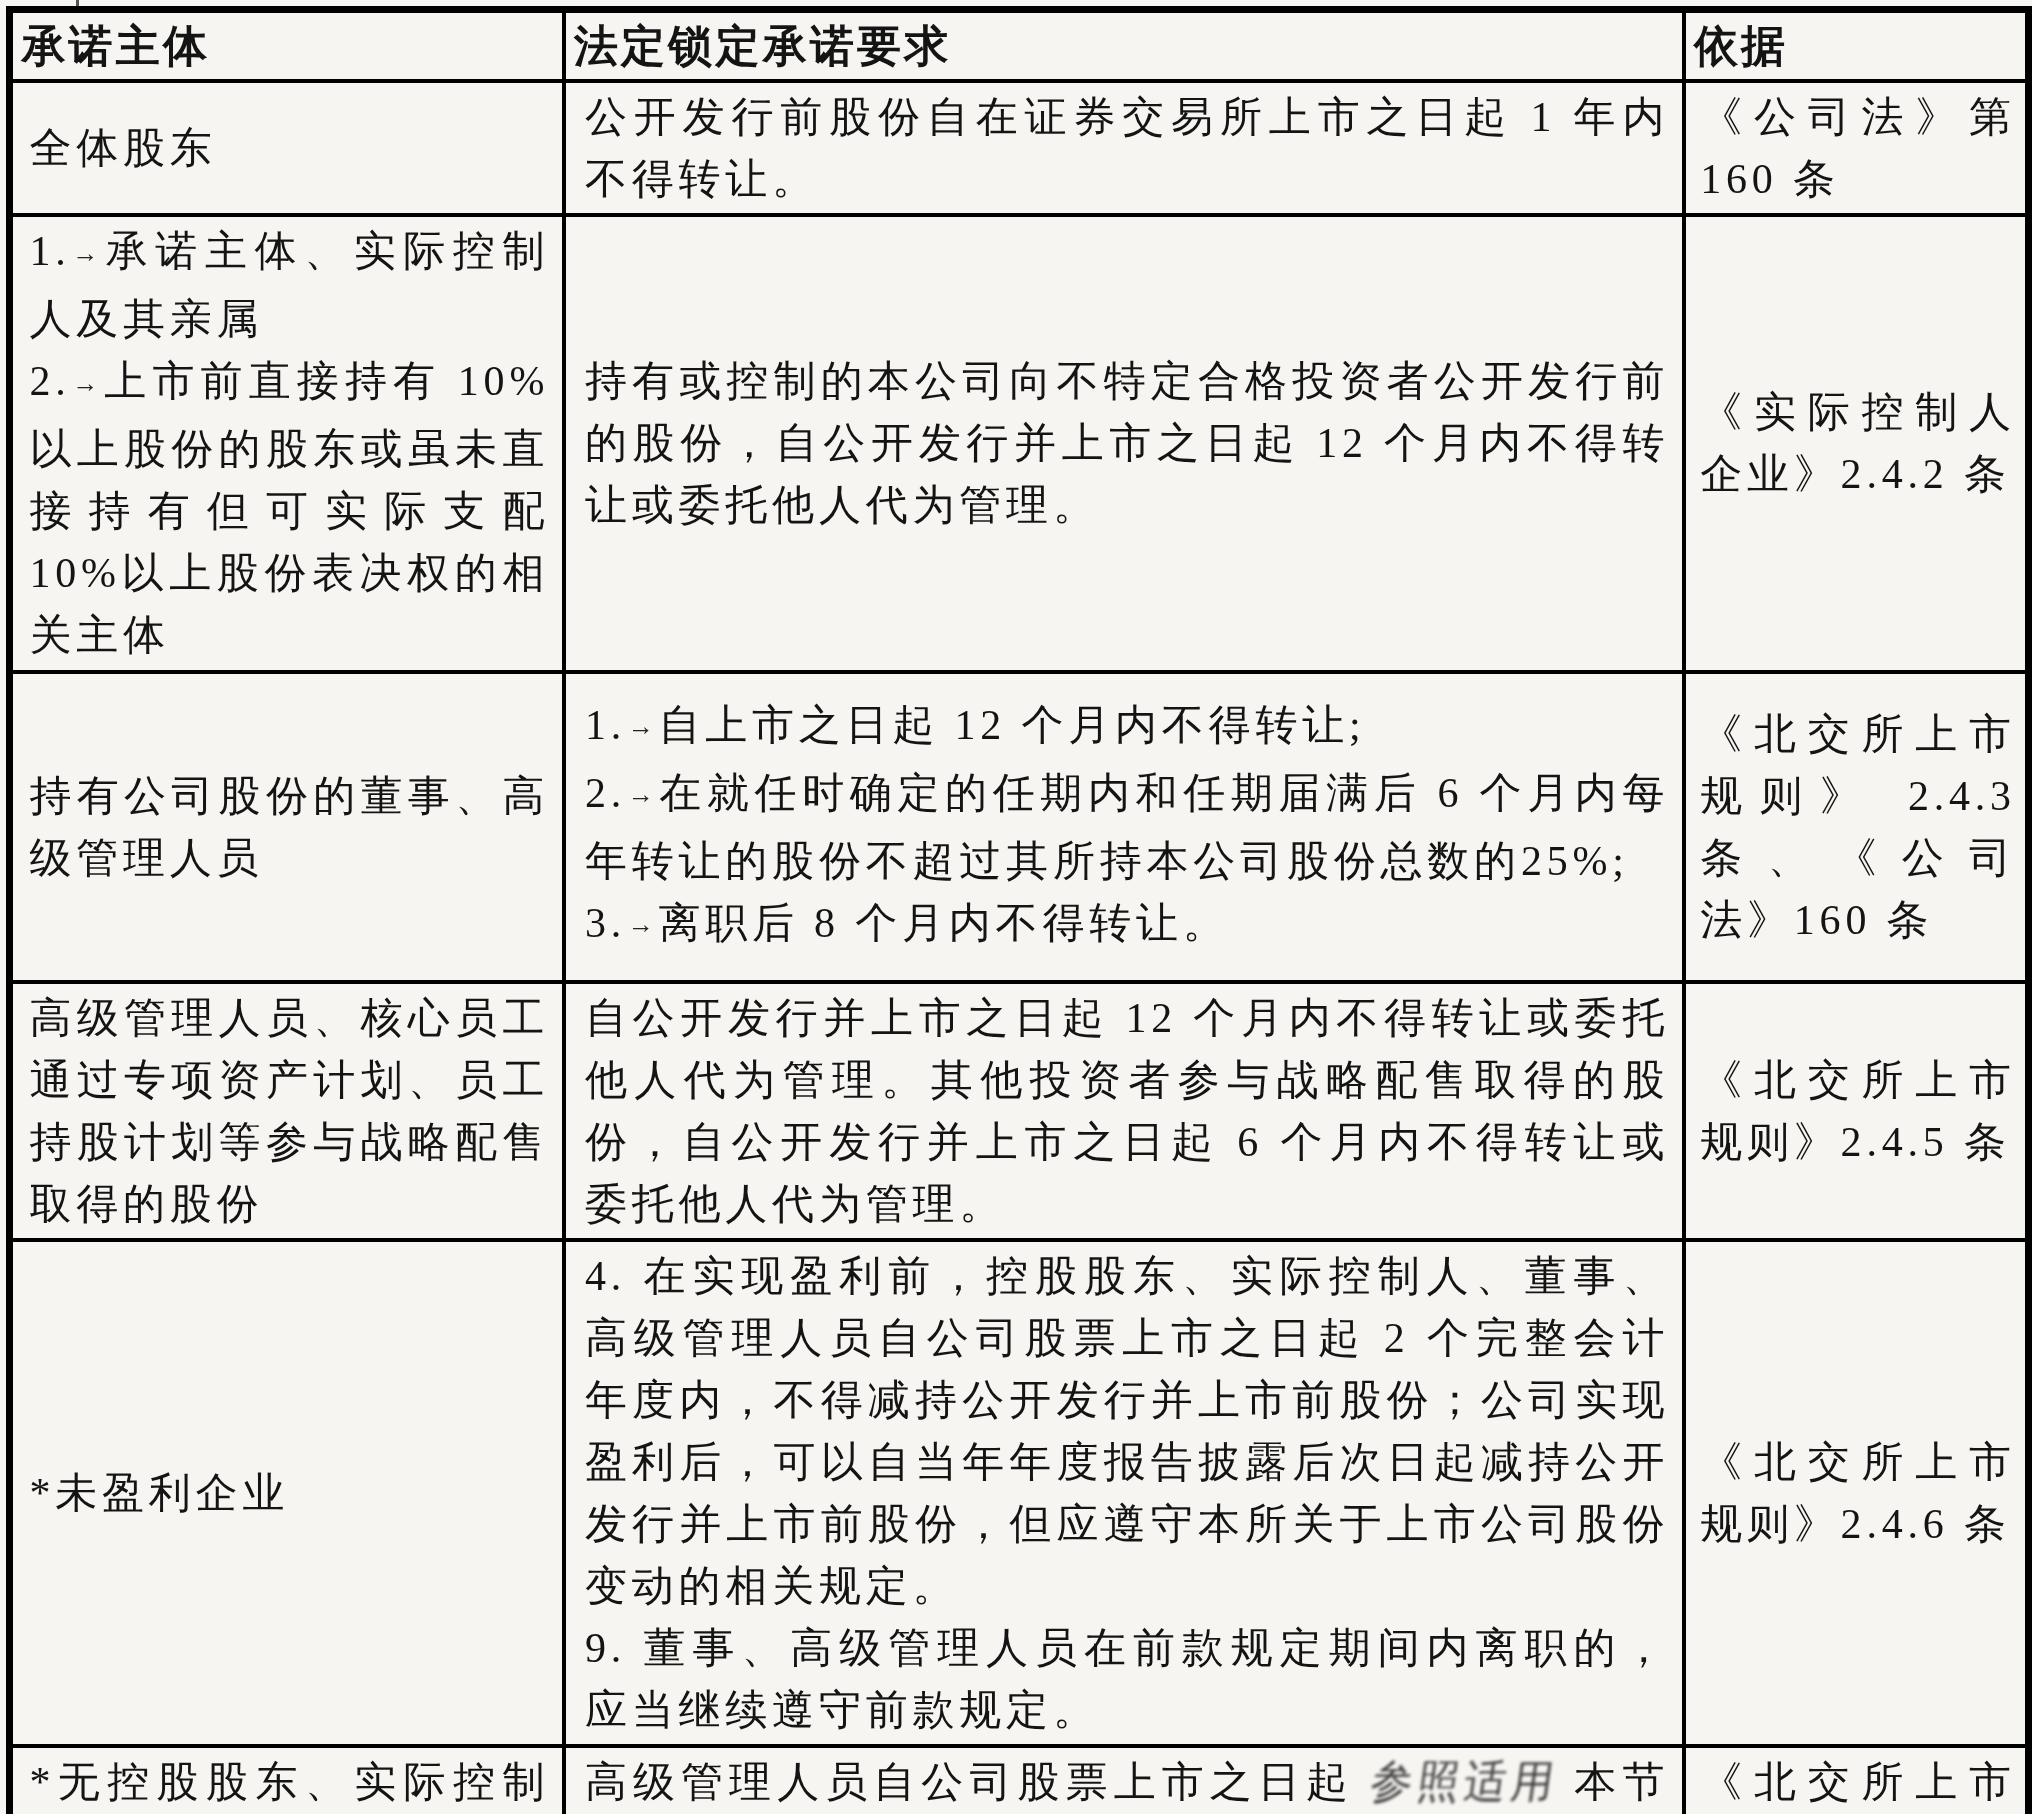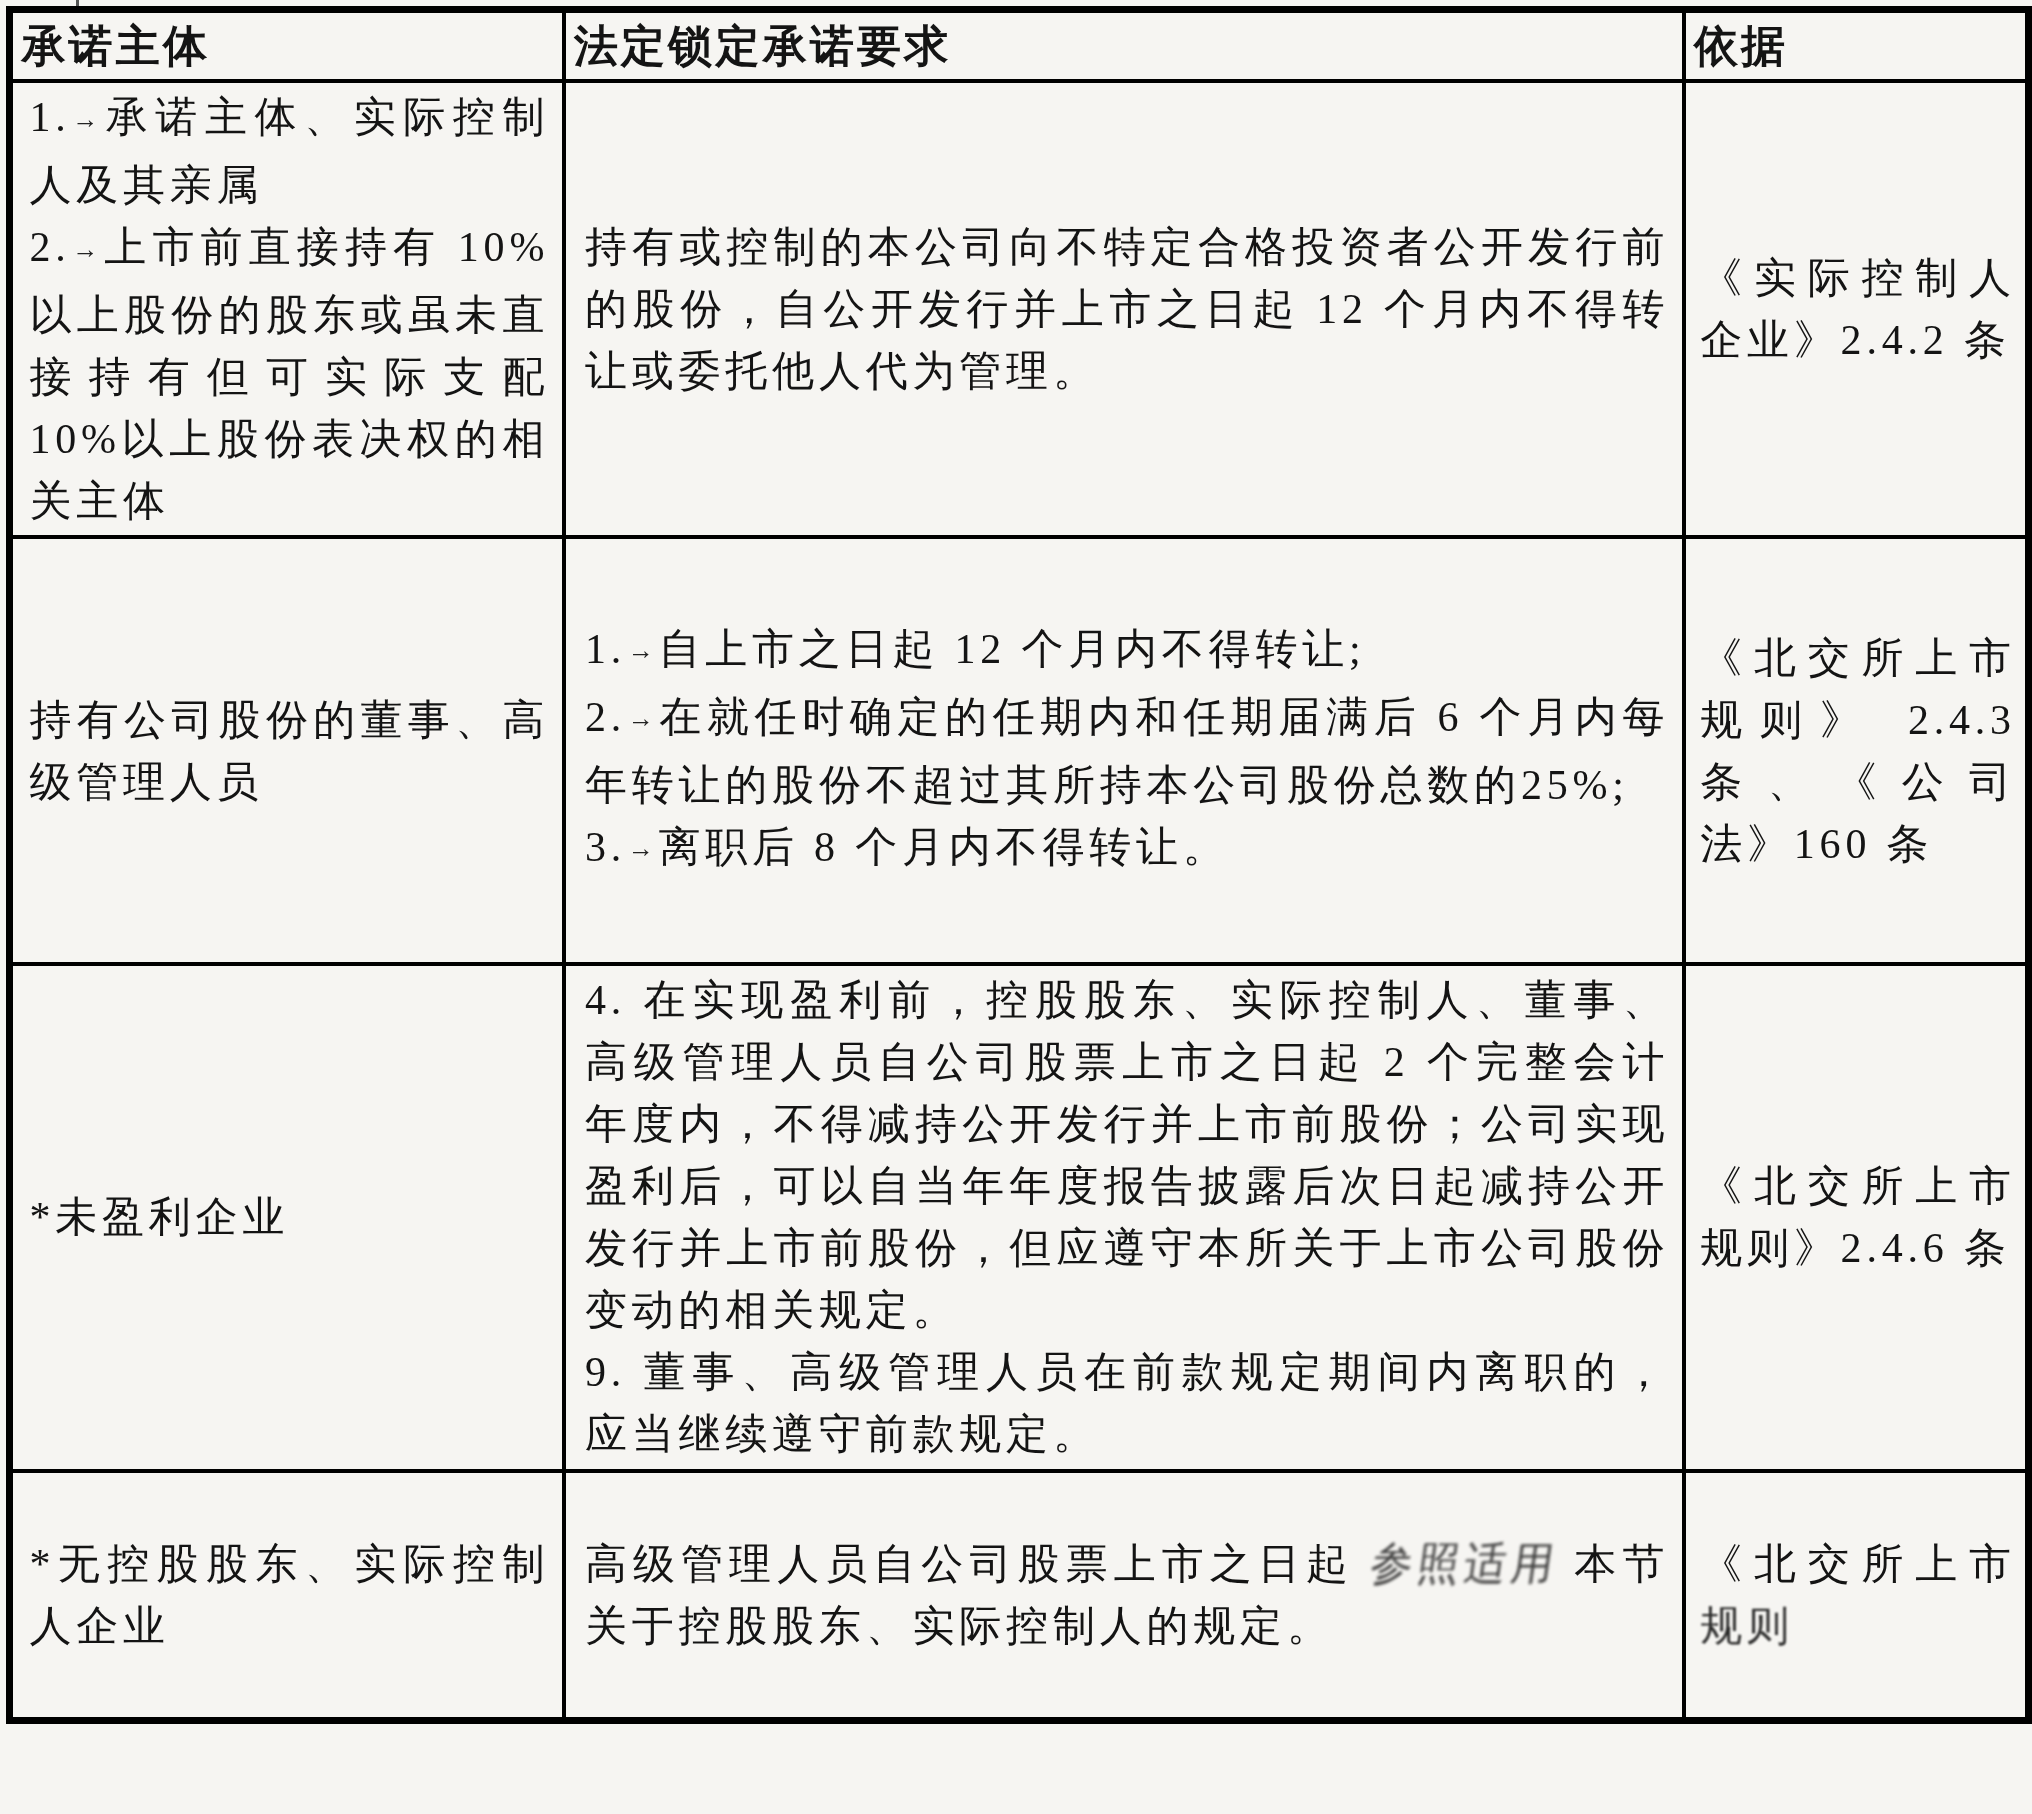--- a/index.html
+++ b/index.html
@@ -93,20 +93,31 @@
   <thead>
     <tr>
       <th>承诺主体</th>
       <th>法定锁定承诺要求</th>
       <th>依据</th>
     </tr>
   </thead>
   <tbody>
       <tr>
         <td class="col-subject">
+          <p><span>全体股东</span></p>
+        </td>
+        <td class="col-requirement">
+          <p><span>公开发行前股份自在证券交易所上市之日起 1 年内不得转让。</span></p>
+        </td>
+        <td class="col-basis">
+          <p><span>《公司法》第 160 条</span></p>
+        </td>
+      </tr>
+      <tr>
+        <td class="col-subject">
           <p><span>1.</span><span class="tab-arrow">→</span><span>承诺主体、实际控制人及其亲属</span></p>
           <p><span>2.</span><span class="tab-arrow">→</span><span>上市前直接持有 10%以上股份的股东或虽未直接持有但可实际支配 10%以上股份表决权的相关主体</span></p>
         </td>
         <td class="col-requirement">
           <p><span>持有或控制的本公司向不特定合格投资者公开发行前的股份，自公开发行并上市之日起 12 个月内不得转让或委托他人代为管理。</span></p>
         </td>
         <td class="col-basis">
           <p><span>《实际控制人企业》2.4.2 条</span></p>
         </td>
       </tr>
@@ -114,20 +125,31 @@
         <td class="col-subject">
           <p><span>持有公司股份的董事、高级管理人员</span></p>
         </td>
         <td class="col-requirement">
           <p><span>1.</span><span class="tab-arrow">→</span><span>自上市之日起 12 个月内不得转让;</span></p>
           <p><span>2.</span><span class="tab-arrow">→</span><span>在就任时确定的任期内和任期届满后 6 个月内每年转让的股份不超过其所持本公司股份总数的25%;</span></p>
           <p><span>3.</span><span class="tab-arrow">→</span><span>离职后 8 个月内不得转让。</span></p>
         </td>
         <td class="col-basis">
           <p><span>《北交所上市规则》 2.4.3 条、《公司法》160 条</span></p>
+        </td>
+      </tr>
+      <tr>
+        <td class="col-subject">
+          <p><span>高级管理人员、核心员工通过专项资产计划、员工持股计划等参与战略配售取得的股份</span></p>
+        </td>
+        <td class="col-requirement">
+          <p><span>自公开发行并上市之日起 12 个月内不得转让或委托他人代为管理。其他投资者参与战略配售取得的股份，自公开发行并上市之日起 6 个月内不得转让或委托他人代为管理。</span></p>
+        </td>
+        <td class="col-basis">
+          <p><span>《北交所上市规则》2.4.5 条</span></p>
         </td>
       </tr>
       <tr>
         <td class="col-subject">
           <p><span>*未盈利企业</span></p>
         </td>
         <td class="col-requirement">
           <p><span>4. 在实现盈利前，控股股东、实际控制人、董事、高级管理人员自公司股票上市之日起 2 个完整会计年度内，不得减持公开发行并上市前股份；公司实现盈利后，可以自当年年度报告披露后次日起减持公开发行并上市前股份，但应遵守本所关于上市公司股份变动的相关规定。</span></p>
           <p><span>9. 董事、高级管理人员在前款规定期间内离职的，应当继续遵守前款规定。</span></p>
         </td>

